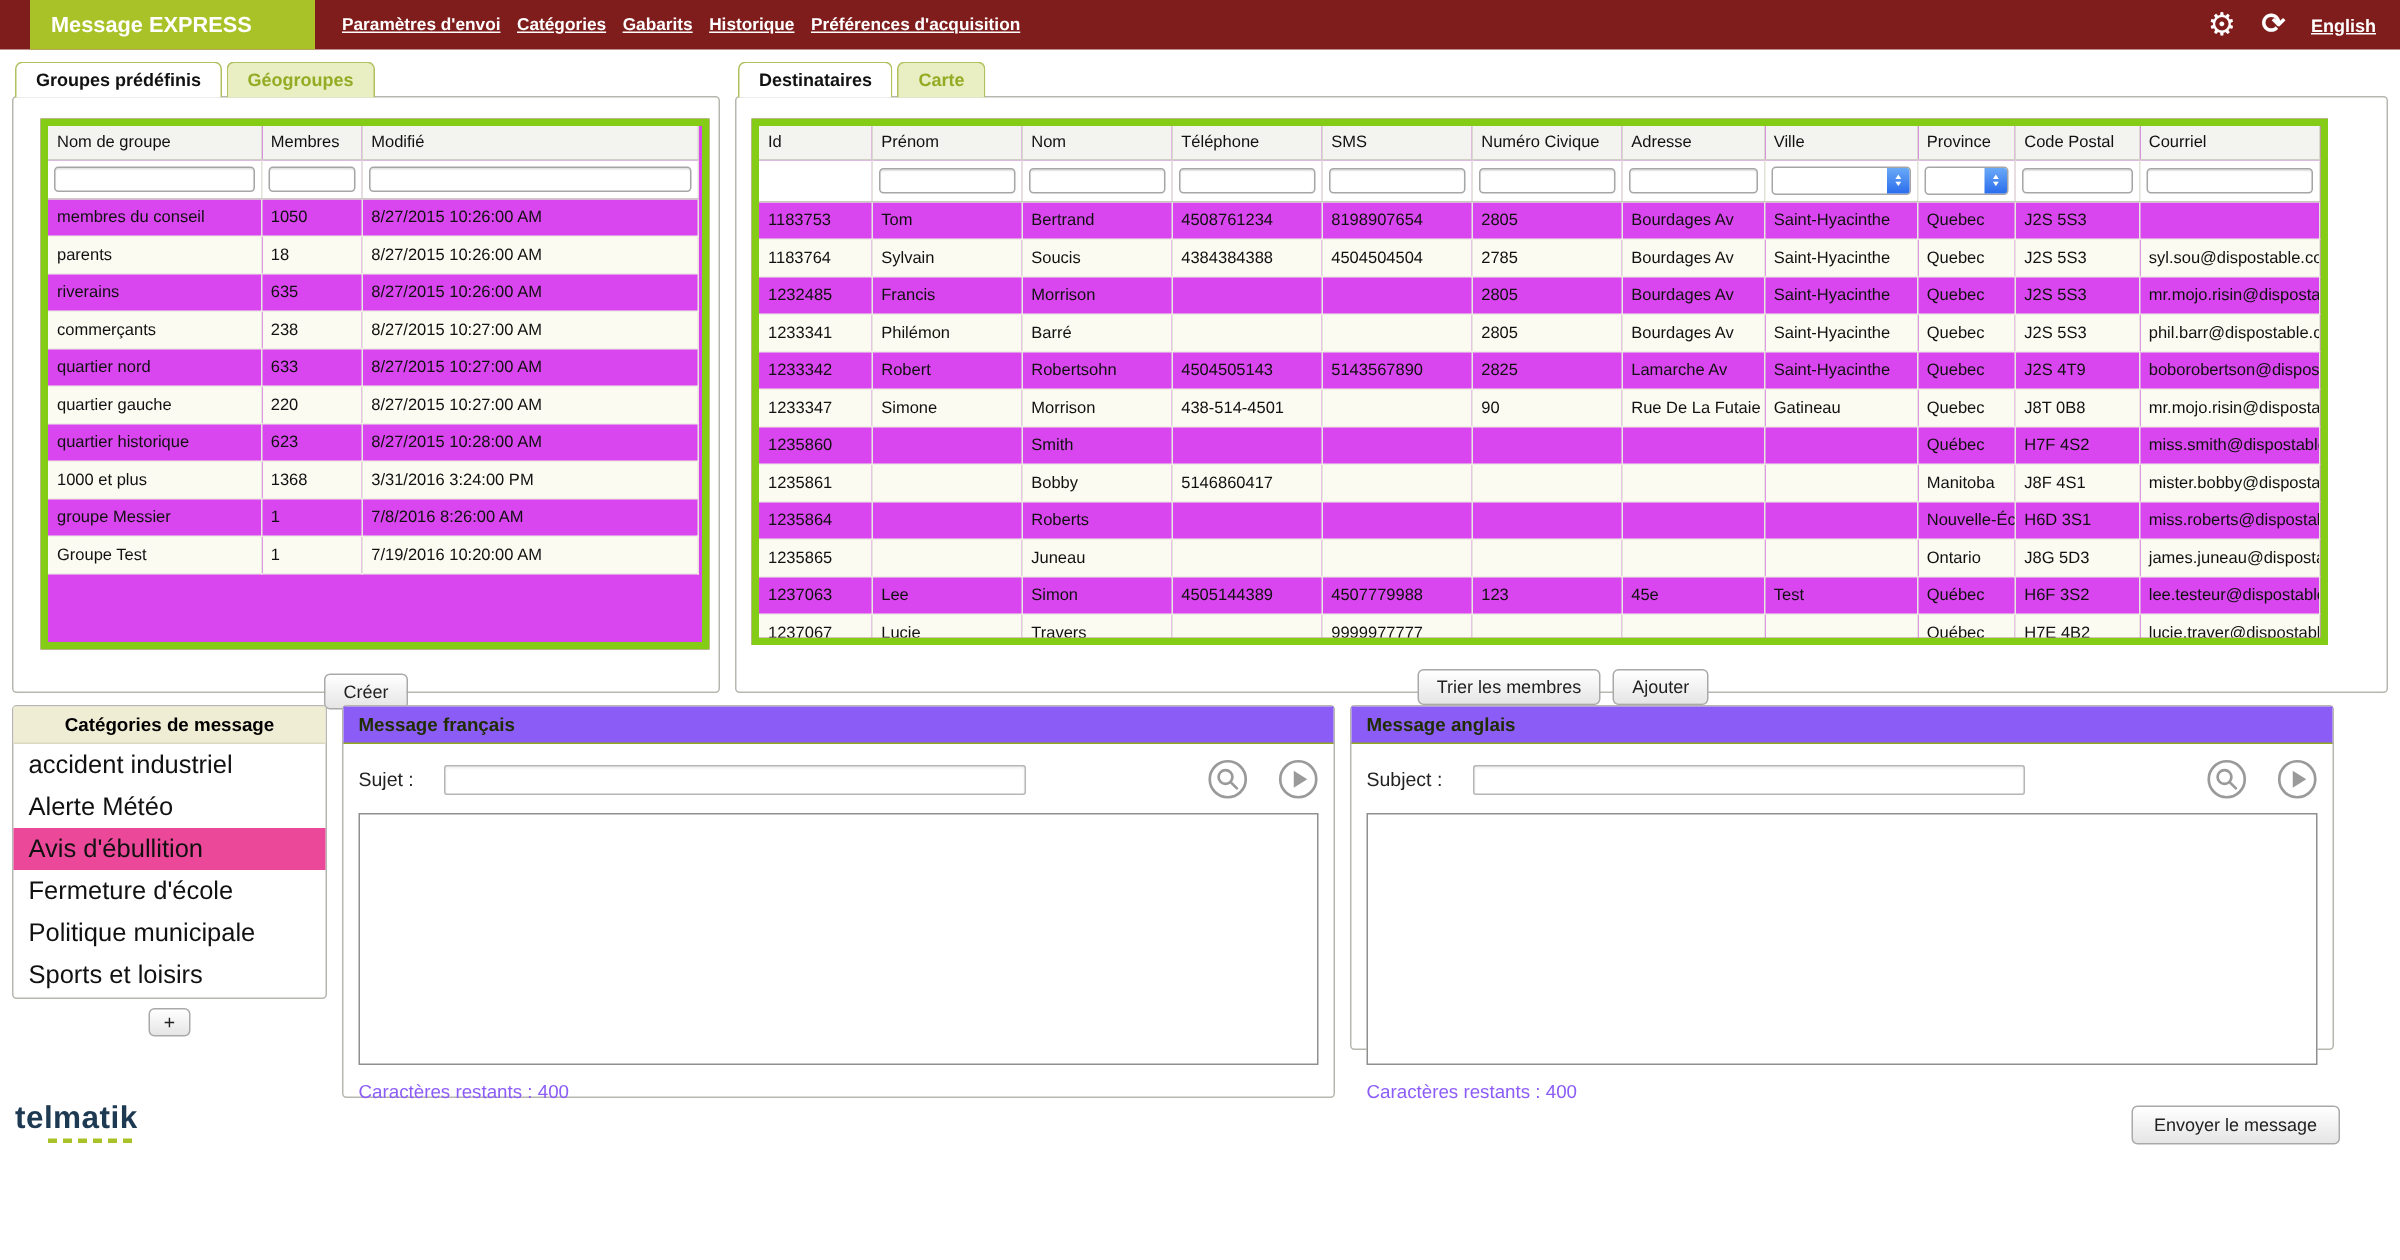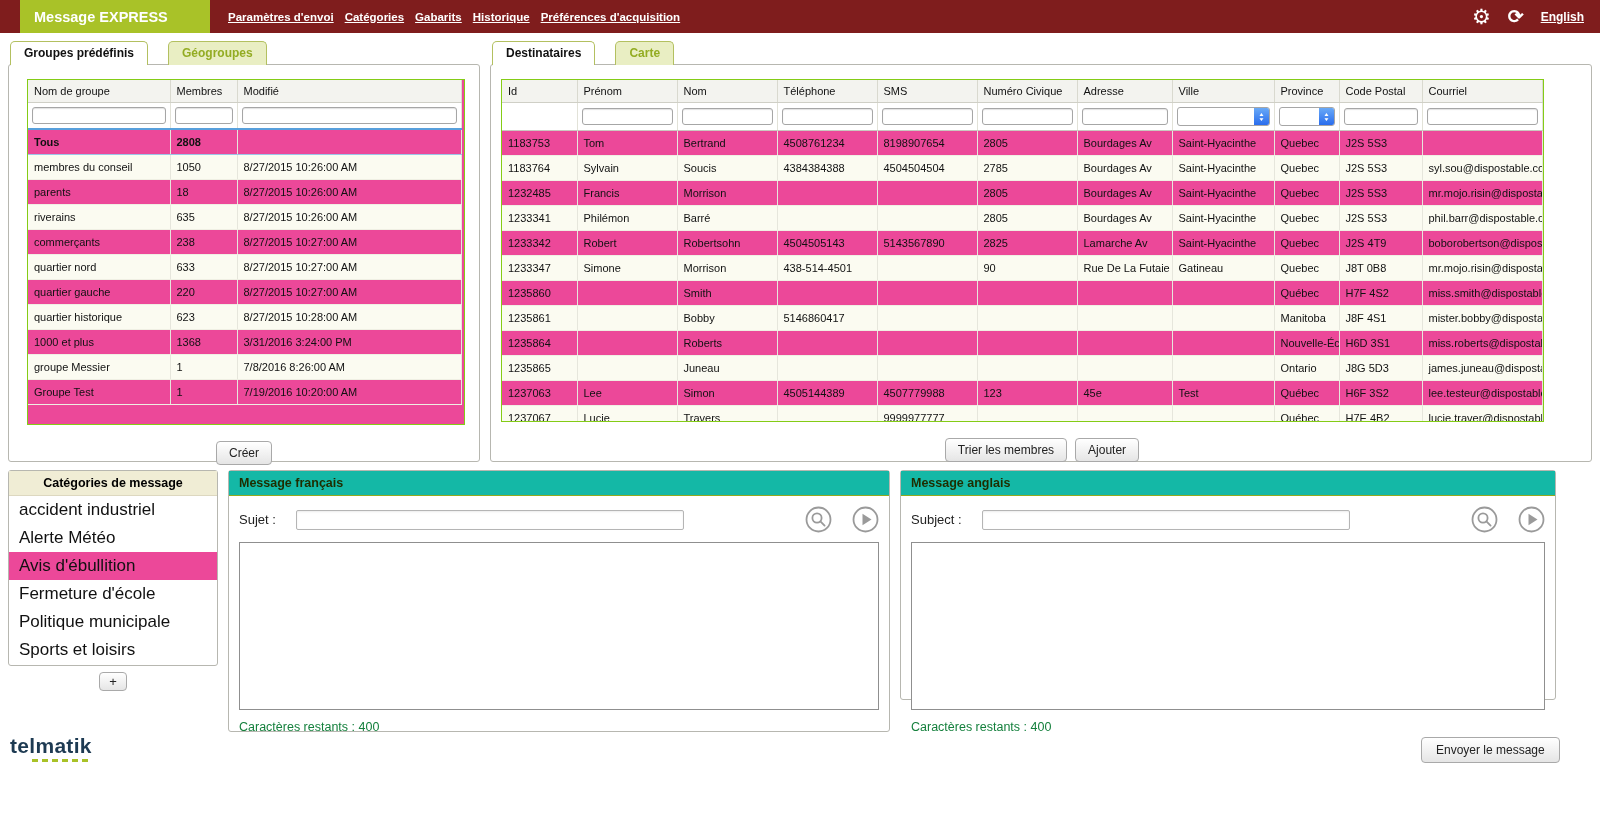--- a/index.html
+++ b/index.html
@@ -9,32 +9,32 @@
     display:flex;align-items:center;box-sizing:border-box;}
   .brand{margin-left:20px;height:33px;width:190px;background:#a9c228;color:#fff;
     font-weight:bold;font-size:14.5px;display:flex;align-items:center;padding-left:14px;box-sizing:border-box;}
   .topnav{margin-left:18px;display:flex;gap:11px;align-items:center;}
   .navlink{color:#fff;font-size:11.5px;font-weight:bold;text-decoration:underline;cursor:pointer;white-space:nowrap;}
   .topbar-right{margin-left:auto;margin-right:16px;display:flex;align-items:center;gap:17px;}
   .gear-icon{color:#fff;font-size:21px;line-height:21px;cursor:pointer;}
   .sync-icon{color:#fff;font-size:19px;line-height:19px;font-weight:bold;cursor:pointer;}
   .lang{color:#fff;font-size:12px;font-weight:bold;text-decoration:underline;cursor:pointer;}
   
-  .tabs{position:absolute;display:flex;gap:20px;z-index:5;}
+  .tabs{position:absolute;display:flex;gap:3px;z-index:5;}
   #groups-tabs{left:10px;top:41px;}
   #recipients-tabs{left:492px;top:41px;}
   .tab{padding:4px 13px 5px;font-size:12px;font-weight:bold;border:1px solid #b3c060;
     border-bottom:none;border-radius:5px 5px 0 0;cursor:pointer;line-height:14px;}
   .tab.active{background:#fff;color:#111;}
   .tab.inactive{background:#e9eec3;color:#93ac23;}
   
   .panel{position:absolute;background:#fff;border:1px solid #b7b7b0;border-radius:3px;box-sizing:border-box;}
   #groups-panel{left:8px;top:64px;width:472px;height:398px;padding:14px 18px 0;}
   #recipients-panel{left:490px;top:64px;width:1102px;height:398px;padding:14px 8px 0 10px;}
-  .table-wrap{border:1px solid #84cc16;overflow:hidden;background:#ec4899;}
+  .table-wrap{border:5px solid #84cc16;overflow:hidden;background:#d946ef;}
   #groups-table{height:344px;width:436px;}
   #recipients-table{height:341px;width:1041px;}
   .btn-row{display:flex;justify-content:center;gap:8px;margin-top:16px;}
   .btn{background:linear-gradient(#ffffff,#e5e5e5);border:1px solid #a9a9a9;border-radius:4px;
     font-size:12px;padding:4px 12px;color:#222;font-family:inherit;cursor:pointer;}
   
   .grid{border-collapse:collapse;table-layout:fixed;font-size:11px;color:#111;}
   .grid th{background:#f3f3ef;border-right:1px solid #d9d9cf;border-bottom:1px solid #cfcfc6;
     font-weight:normal;text-align:left;padding:5px 6px;white-space:nowrap;overflow:hidden;}
   .grid .filter td{padding:4px 4px;border-right:1px solid #e2e2d8;border-bottom:1px solid #c9c9c0;background:#fff;}
@@ -52,34 +52,34 @@
   #categories-panel{left:8px;top:470px;width:210px;height:196px;}
   .cat-header{background:#f0edd5;text-align:center;font-weight:bold;font-size:12.5px;padding:5px 0;
     border-bottom:1px solid #ddd8c0;}
   .cat-item{font-size:17px;padding:4px 10px;cursor:pointer;color:#111;}
   .cat-item.selected{background:#ec4899;}
   .cat-add-row{display:flex;justify-content:center;margin-top:8px;}
   .btn.small{padding:1px 9px;font-size:13px;}
   
   #fr-panel{left:228px;top:470px;width:662px;height:262px;}
   #en-panel{left:900px;top:470px;width:656px;height:230px;}
-  .msg-header{background:#14b8a6;color:#1f2d00;font-weight:bold;font-size:12.5px;padding:5px 10px;
+  .msg-header{background:#8b5cf6;color:#1f2d00;font-weight:bold;font-size:12.5px;padding:5px 10px;
     border-bottom:1px solid #93aa1e;}
   .msg-body{padding:8px 10px 0;}
   .subject-row{display:flex;align-items:center;gap:20px;margin:2px 0 9px;}
   .subject-label{font-size:13px;color:#222;white-space:nowrap;}
   .subject-input{height:18px;border:1px solid #b5b5b5;border-radius:2px;
     box-shadow:inset 0 1px 2px rgba(0,0,0,.08);outline:none;padding:0 4px;font-family:inherit;}
   #fr-subject{width:378px;}
   #en-subject{width:358px;}
   .icon-btn{cursor:pointer;display:inline-flex;}
   .icon-btn.first{margin-left:auto;}
   .msg-textarea{width:100%;box-sizing:border-box;height:168px;border:1px solid #8f8f8f;resize:none;
     font-family:inherit;font-size:13px;padding:4px;outline:none;}
-  .chars{font-size:12.5px;margin-top:6px;color:#15803d;}
+  .chars{font-size:12.5px;margin-top:6px;color:#8b5cf6;}
   
   .logo{position:absolute;left:10px;top:734px;}
   .logo-text{font-size:21px;color:#1d3a52;font-weight:bold;letter-spacing:.3px;}
   .logo-dashes{height:3px;width:58px;margin-left:22px;margin-top:1px;
     background:repeating-linear-gradient(90deg,#a9c228 0 6px,transparent 6px 10px);}
   .send-btn{position:absolute;left:1421px;top:737px;padding:5px 14px;}
 </style>
 </head>
 <body>
 
@@ -117,25 +117,20 @@
             <th>Membres</th>
             <th>Modifié</th>
           </tr>
           <tr class="filter">
             <td><input class="flt" style=""></td>
             <td><input class="flt" style=""></td>
             <td><input class="flt" style=""></td>
           </tr>
         </thead>
         <tbody>
-          <tr class="sel">
-            <td>Tous</td>
-            <td>2808</td>
-            <td></td>
-          </tr>
           <tr class="">
             <td>membres du conseil</td>
             <td>1050</td>
             <td>8/27/2015 10:26:00 AM</td>
           </tr>
           <tr class="">
             <td>parents</td>
             <td>18</td>
             <td>8/27/2015 10:26:00 AM</td>
           </tr>

